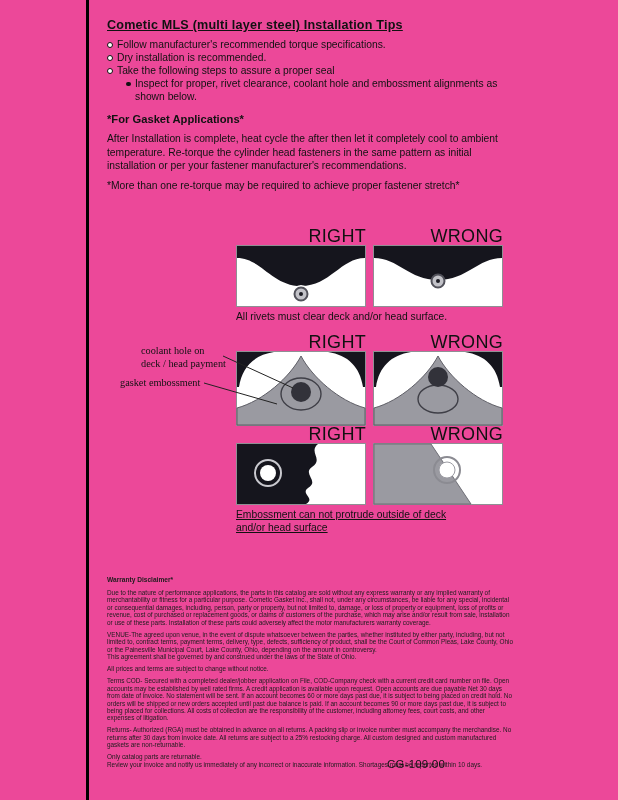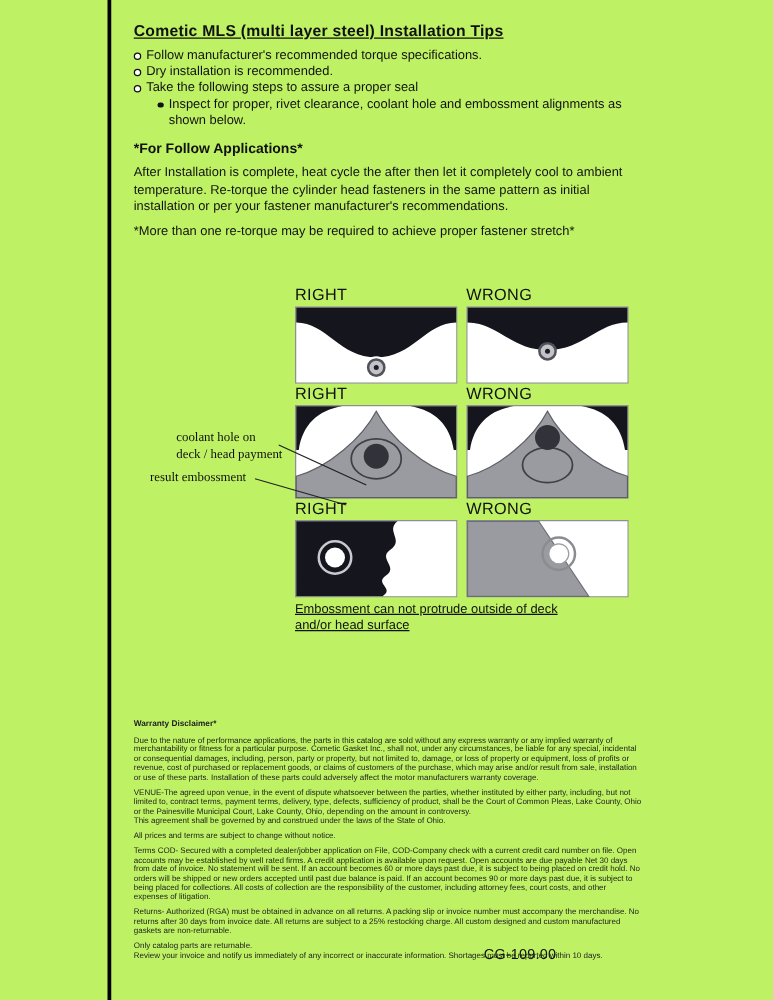--- a/index.html
+++ b/index.html
@@ -4,21 +4,21 @@
 <style>
   * { margin:0; padding:0; box-sizing:border-box; }
   html,body { background:#ffffff; }
   body {
     font-family:"Liberation Sans","DejaVu Sans",sans-serif;
     color:var(--ink,#111);
     width:618px;
   }
   .page {
     position:relative; width:618px; height:800px;
-    background:#bef264; overflow:hidden;
+    background:#ec4899; overflow:hidden;
   }
   .left-rule {
     position:absolute; left:86px; top:0; width:3px; height:800px;
     background:var(--rule-black,#000);
   }
   .content { position:absolute; left:107px; top:18px; width:410px; }
   .title {
     font-size:12.6px; font-weight:bold; text-decoration:underline;
     letter-spacing:.2px; line-height:1.2;
   }
@@ -39,21 +39,21 @@
   }
   .diesel-heading { margin-top:10px; font-size:11.2px; font-weight:bold; }
   .para { margin-top:7px; font-size:10.3px; line-height:1.28; width:404px; }
 
   .diagram-section {
     position:absolute; left:107px; top:228px; width:410px; height:340px;
   }
   .diag-col { margin-left:129px; width:267px; }
   .diag-headers { display:flex; gap:7px; }
   .diag-header {
-    width:130px; text-align:left; font-size:13px;
+    width:130px; text-align:right; font-size:18px;
     letter-spacing:.3px; line-height:16px;
   }
   .diag-imgs { display:flex; gap:7px; margin-top:1px; }
   .diag-img { width:130px; display:block; }
   .diag-caption { font-size:10.3px; line-height:1.26; margin-top:4px; margin-bottom:10px; }
   .diag-caption.last { margin-bottom:0; width:250px;text-decoration:underline; }
 
   .anno { position:absolute; font-size:10.3px; line-height:1.22; z-index:3;font-family:Liberation Serif, serif; }
   #anno-coolant { left:34px; top:117px; }
   #anno-embossment { left:13px; top:149px; }
@@ -84,32 +84,32 @@
   <div class="content">
     <h1 class="title">Cometic MLS (multi layer steel) Installation Tips</h1>
 
     <ul class="bullets">
       <li class="bullet">Follow manufacturer's recommended torque specifications.</li>
       <li class="bullet">Dry installation is recommended.</li>
       <li class="bullet">Take the following steps to assure a proper seal</li>
       <li class="bullet sub">Inspect for proper, rivet clearance, coolant hole and embossment alignments as shown below.</li>
     </ul>
 
-    <h2 class="diesel-heading">*For Follow Applications*</h2>
+    <h2 class="diesel-heading">*For Gasket Applications*</h2>
     <p class="para">After Installation is complete, heat cycle the after then let it completely cool to ambient temperature. Re-torque the cylinder head fasteners in the same pattern as initial installation or per your fastener manufacturer's recommendations.</p>
     <p class="para">*More than one re-torque may be required to achieve proper fastener stretch*</p>
   </div>
 
   <div class="diagram-section">
 
     <div class="anno" id="anno-coolant">
       <div>coolant hole on</div>
       <div>deck / head payment</div>
     </div>
-    <div class="anno" id="anno-embossment">result embossment</div>
+    <div class="anno" id="anno-embossment">gasket embossment</div>
     <svg class="anno-lines" width="410" height="340">
       <line x1="116" y1="128" x2="186" y2="160" stroke="#222" stroke-width="1"></line>
       <line x1="97" y1="155" x2="170" y2="176" stroke="#222" stroke-width="1"></line>
     </svg>
 
     <div class="diag-col">
 
       <div class="diag-headers">
         <span class="diag-header">RIGHT</span>
         <span class="diag-header">WRONG</span>
@@ -122,20 +122,21 @@
           <circle cx="65" cy="49" r="6.5" fill="#c2c2c8" stroke="#51515a" stroke-width="2"></circle>
           <circle cx="65" cy="49" r="2" fill="#1c1c24"></circle>
         </svg>
         <svg class="diag-img" viewBox="0 0 130 62" width="130" height="62">
           <rect x="0.5" y="0.5" width="129" height="61" fill="#ffffff" stroke="var(--diagram-border)"></rect>
           <path d="M1,1 H129 V13 C105,13 94,35 65,35 C36,35 25,13 1,13 Z" fill="var(--diagram-dark)"></path>
           <circle cx="65" cy="36" r="6.5" fill="#c2c2c8" stroke="#51515a" stroke-width="2"></circle>
           <circle cx="65" cy="36" r="2" fill="#1c1c24"></circle>
         </svg>
       </div>
+      <div class="diag-caption">All rivets must clear deck and/or head surface.</div>
 
       <div class="diag-headers">
         <span class="diag-header">RIGHT</span>
         <span class="diag-header">WRONG</span>
       </div>
       <div class="diag-imgs">
         <svg class="diag-img" viewBox="0 0 130 75" width="130" height="75">
           <rect x="0.5" y="0.5" width="129" height="74" fill="#ffffff" stroke="var(--diagram-border)"></rect>
           <path d="M1,1 H38 C18,4 6,16 3,36 L1,36 Z" fill="var(--diagram-dark)"></path>
           <path d="M129,1 H92 C112,4 124,16 127,36 L129,36 Z" fill="var(--diagram-dark)"></path>

